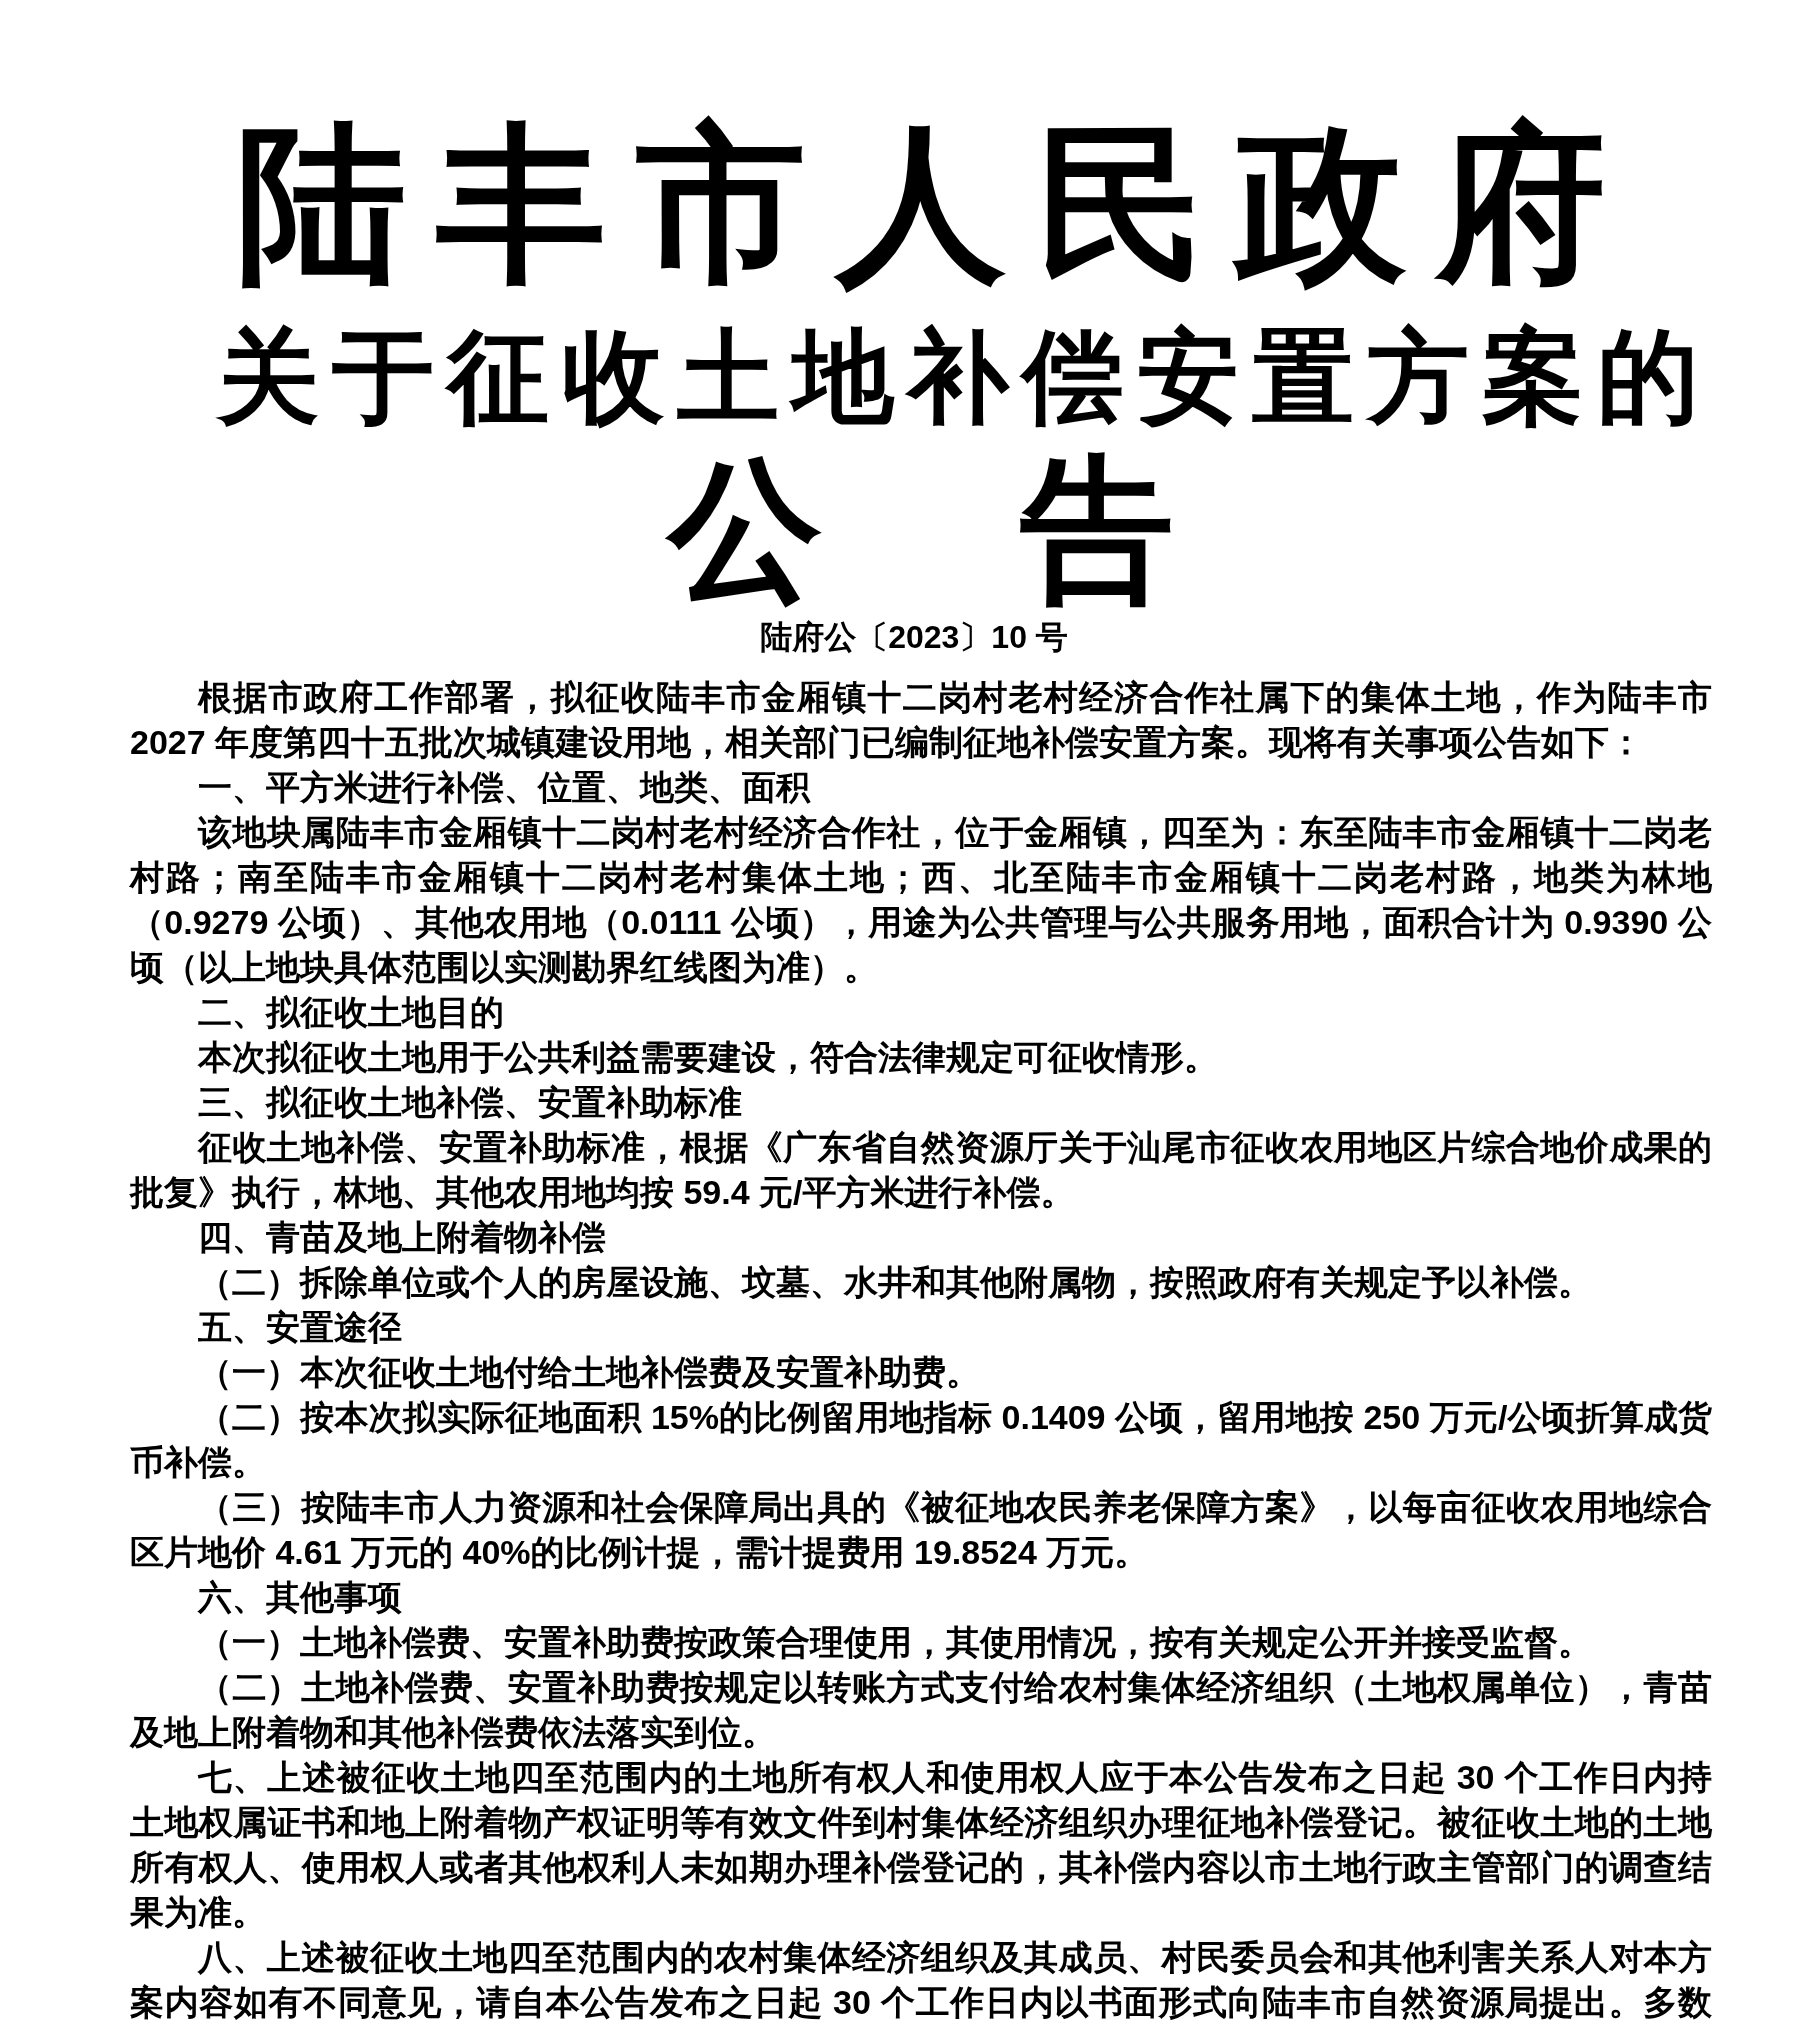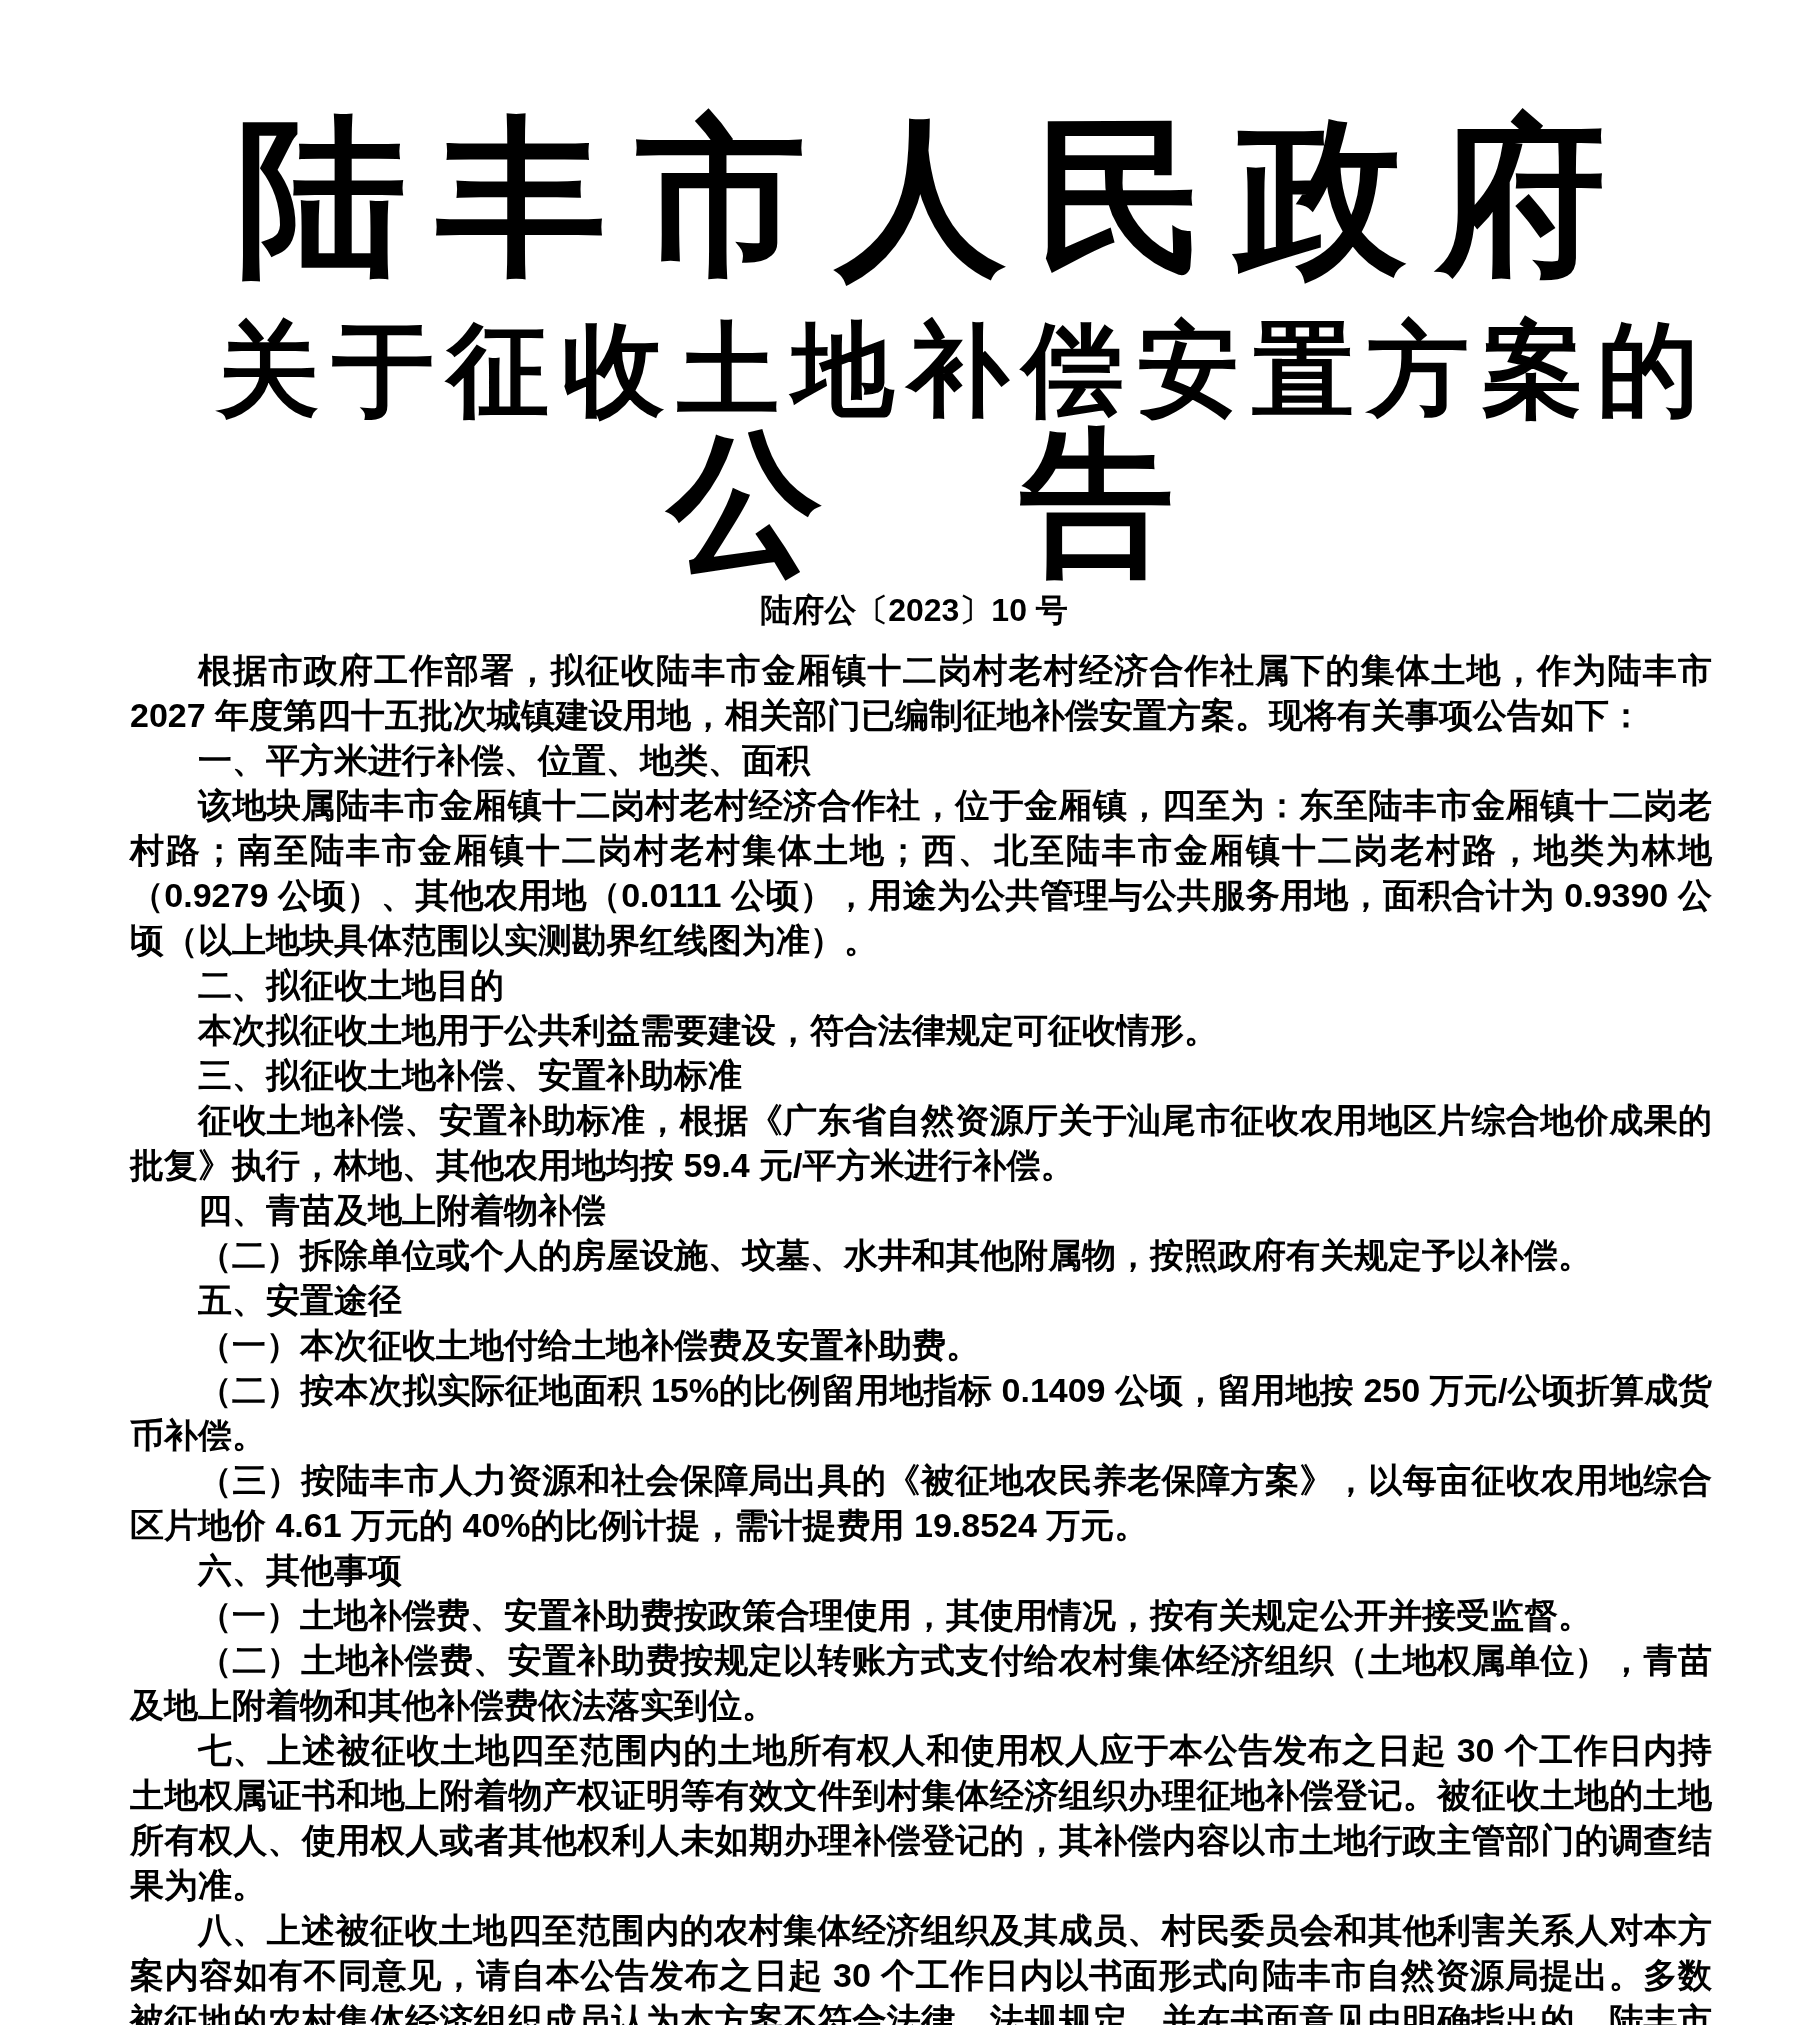--- a/index.html
+++ b/index.html
@@ -12,21 +12,21 @@
     width: 1819px;
     height: 2575px;
     box-sizing: border-box;
     background: #ffffff;
     color: #000000;
     padding: 101px 107px 0 130px;
     overflow: hidden;
     font-family: "Liberation Sans", sans-serif;
   }
   .title {
-    margin: 9px;
+    margin: 16px;
     text-align: center;
     font-family: "Liberation Serif", serif;
     font-weight: bold;
     font-size: 170px;
     line-height: 1.05;
     letter-spacing: 30px;
     text-indent: 30px;
     white-space: nowrap;
   }
   .subtitle {
@@ -34,21 +34,21 @@
     text-align: right;
     font-family: "Liberation Serif", serif;
     font-weight: bold;
     font-size: 102px;
     line-height: 1.05;
     letter-spacing: 13px;
     text-indent: 13px;
     white-space: nowrap;
   }
   .gonggao {
-    margin-top: 0;
+    margin-top: 20px;
     text-align: center;
     font-family: "Liberation Serif", serif;
     font-weight: bold;
     font-size: 154px;
     line-height: 1.05;
     letter-spacing: 198px;
     text-indent: 198px;
     white-space: nowrap;
   }
   .docnum {

